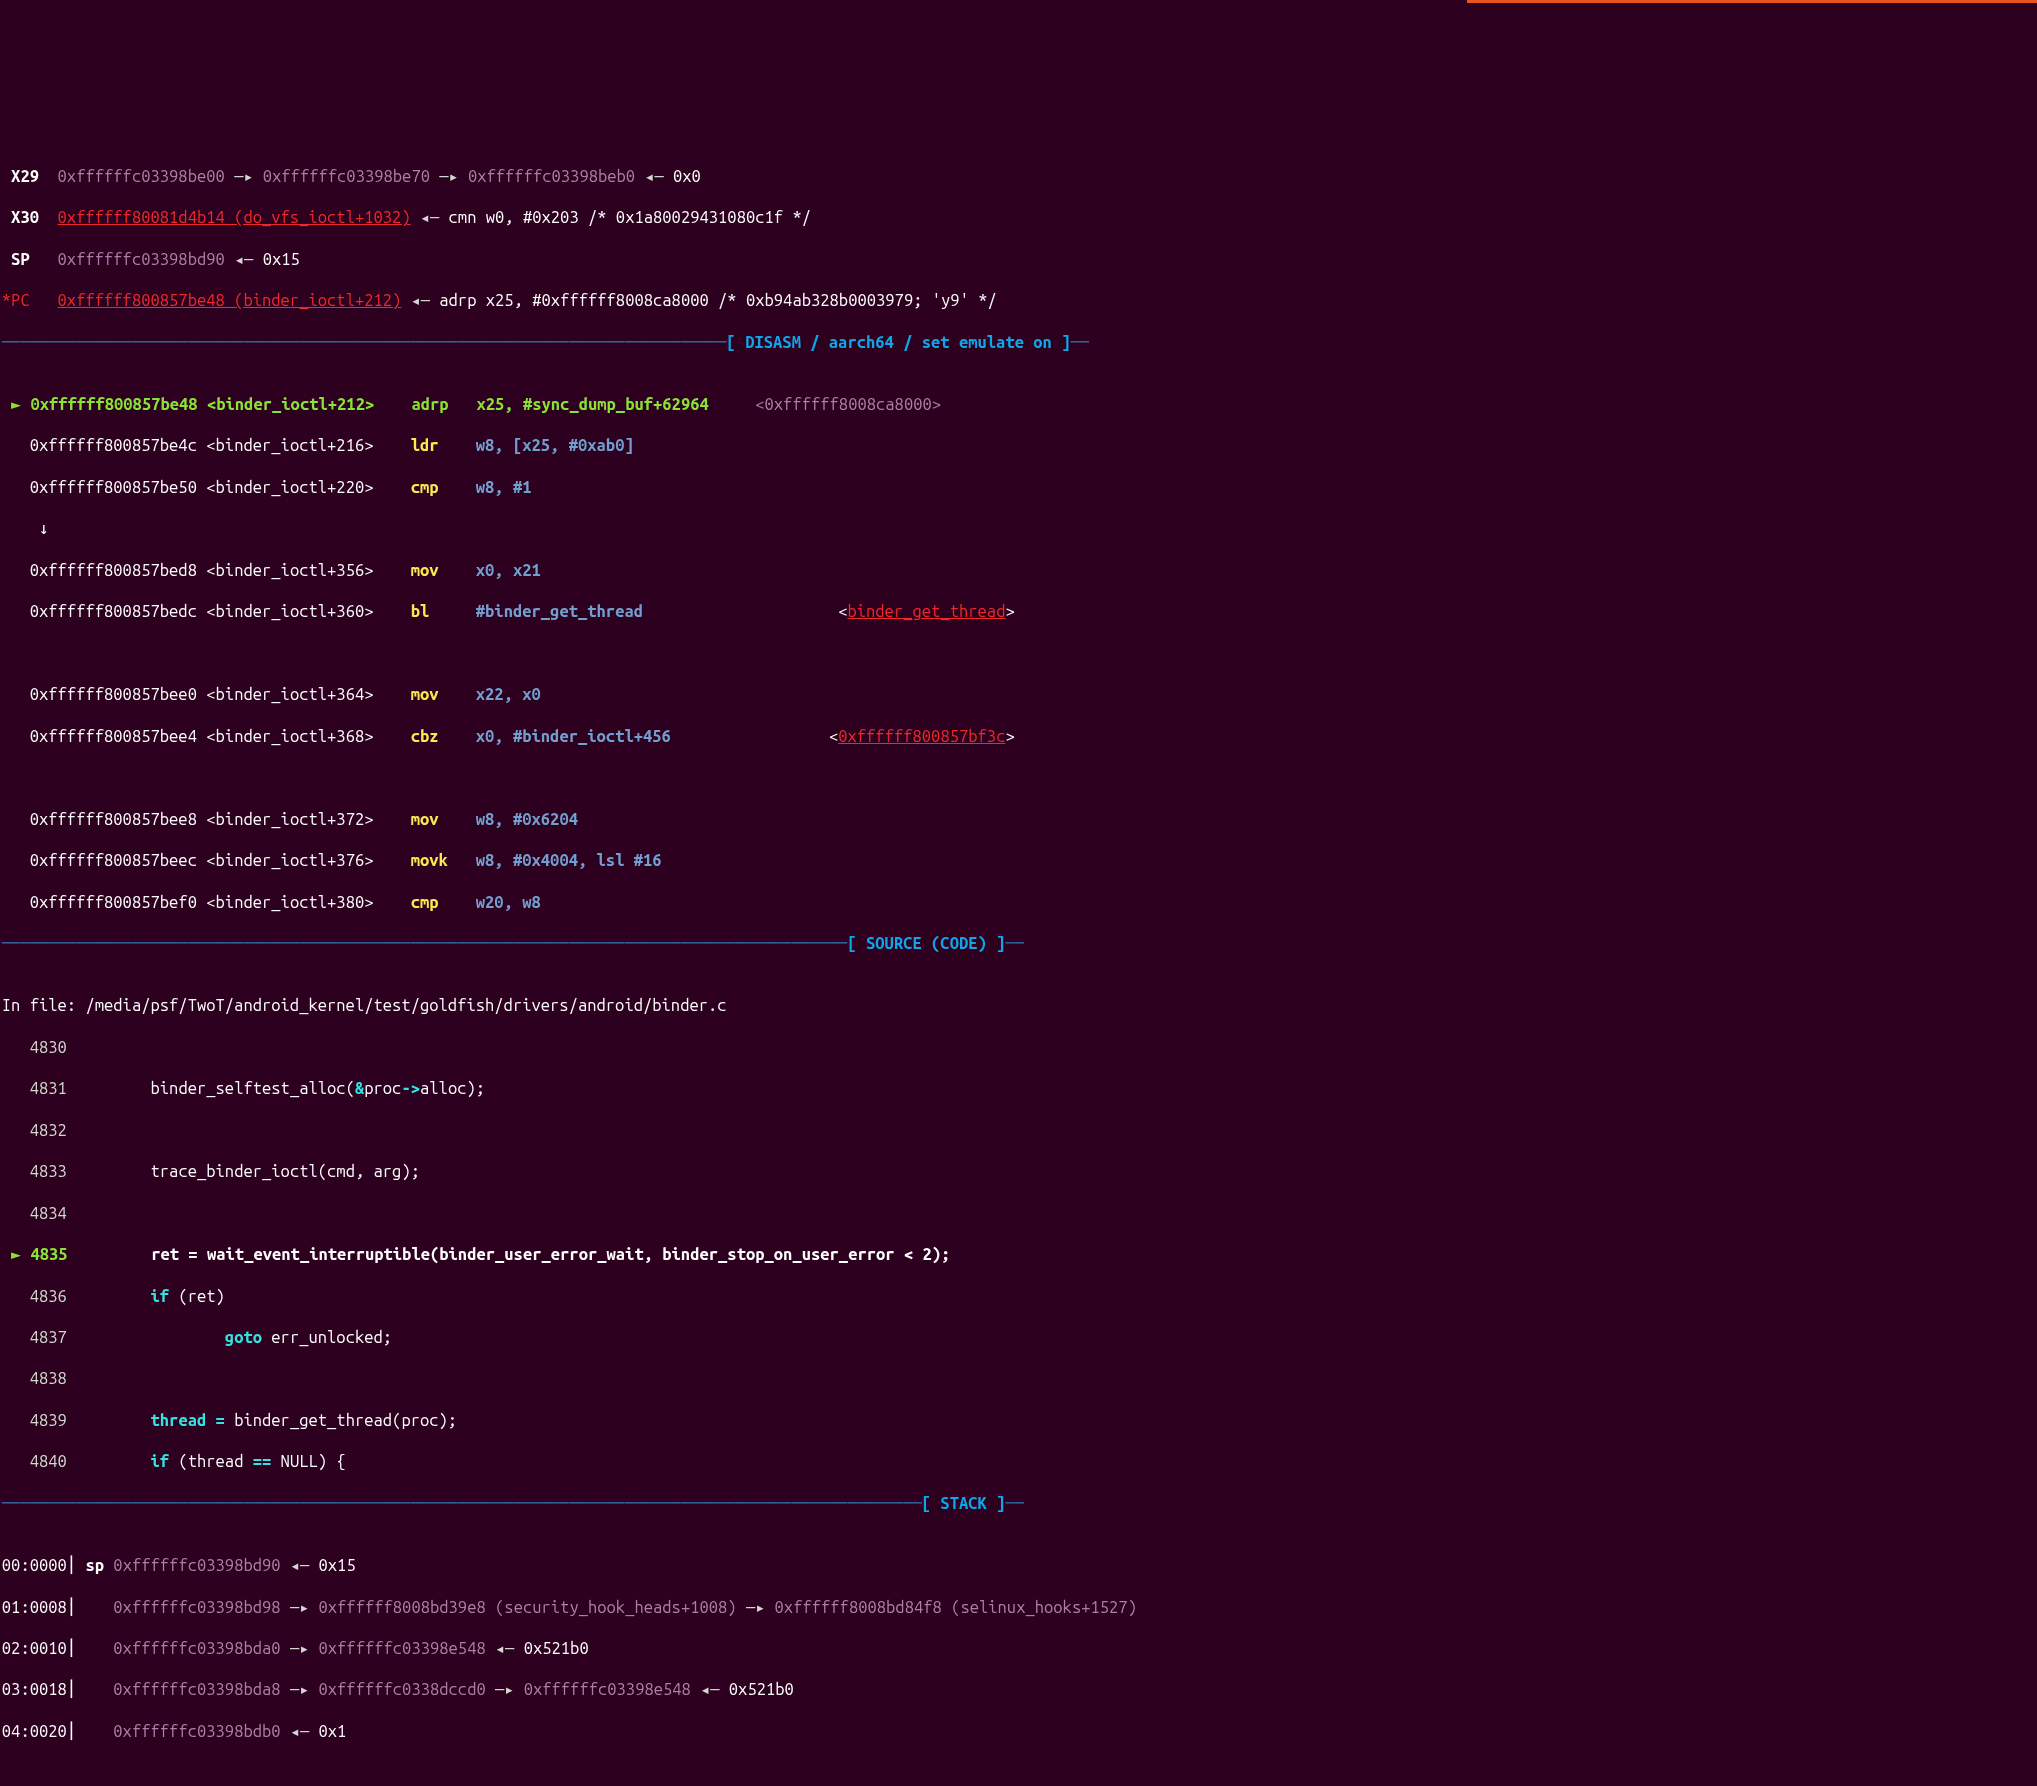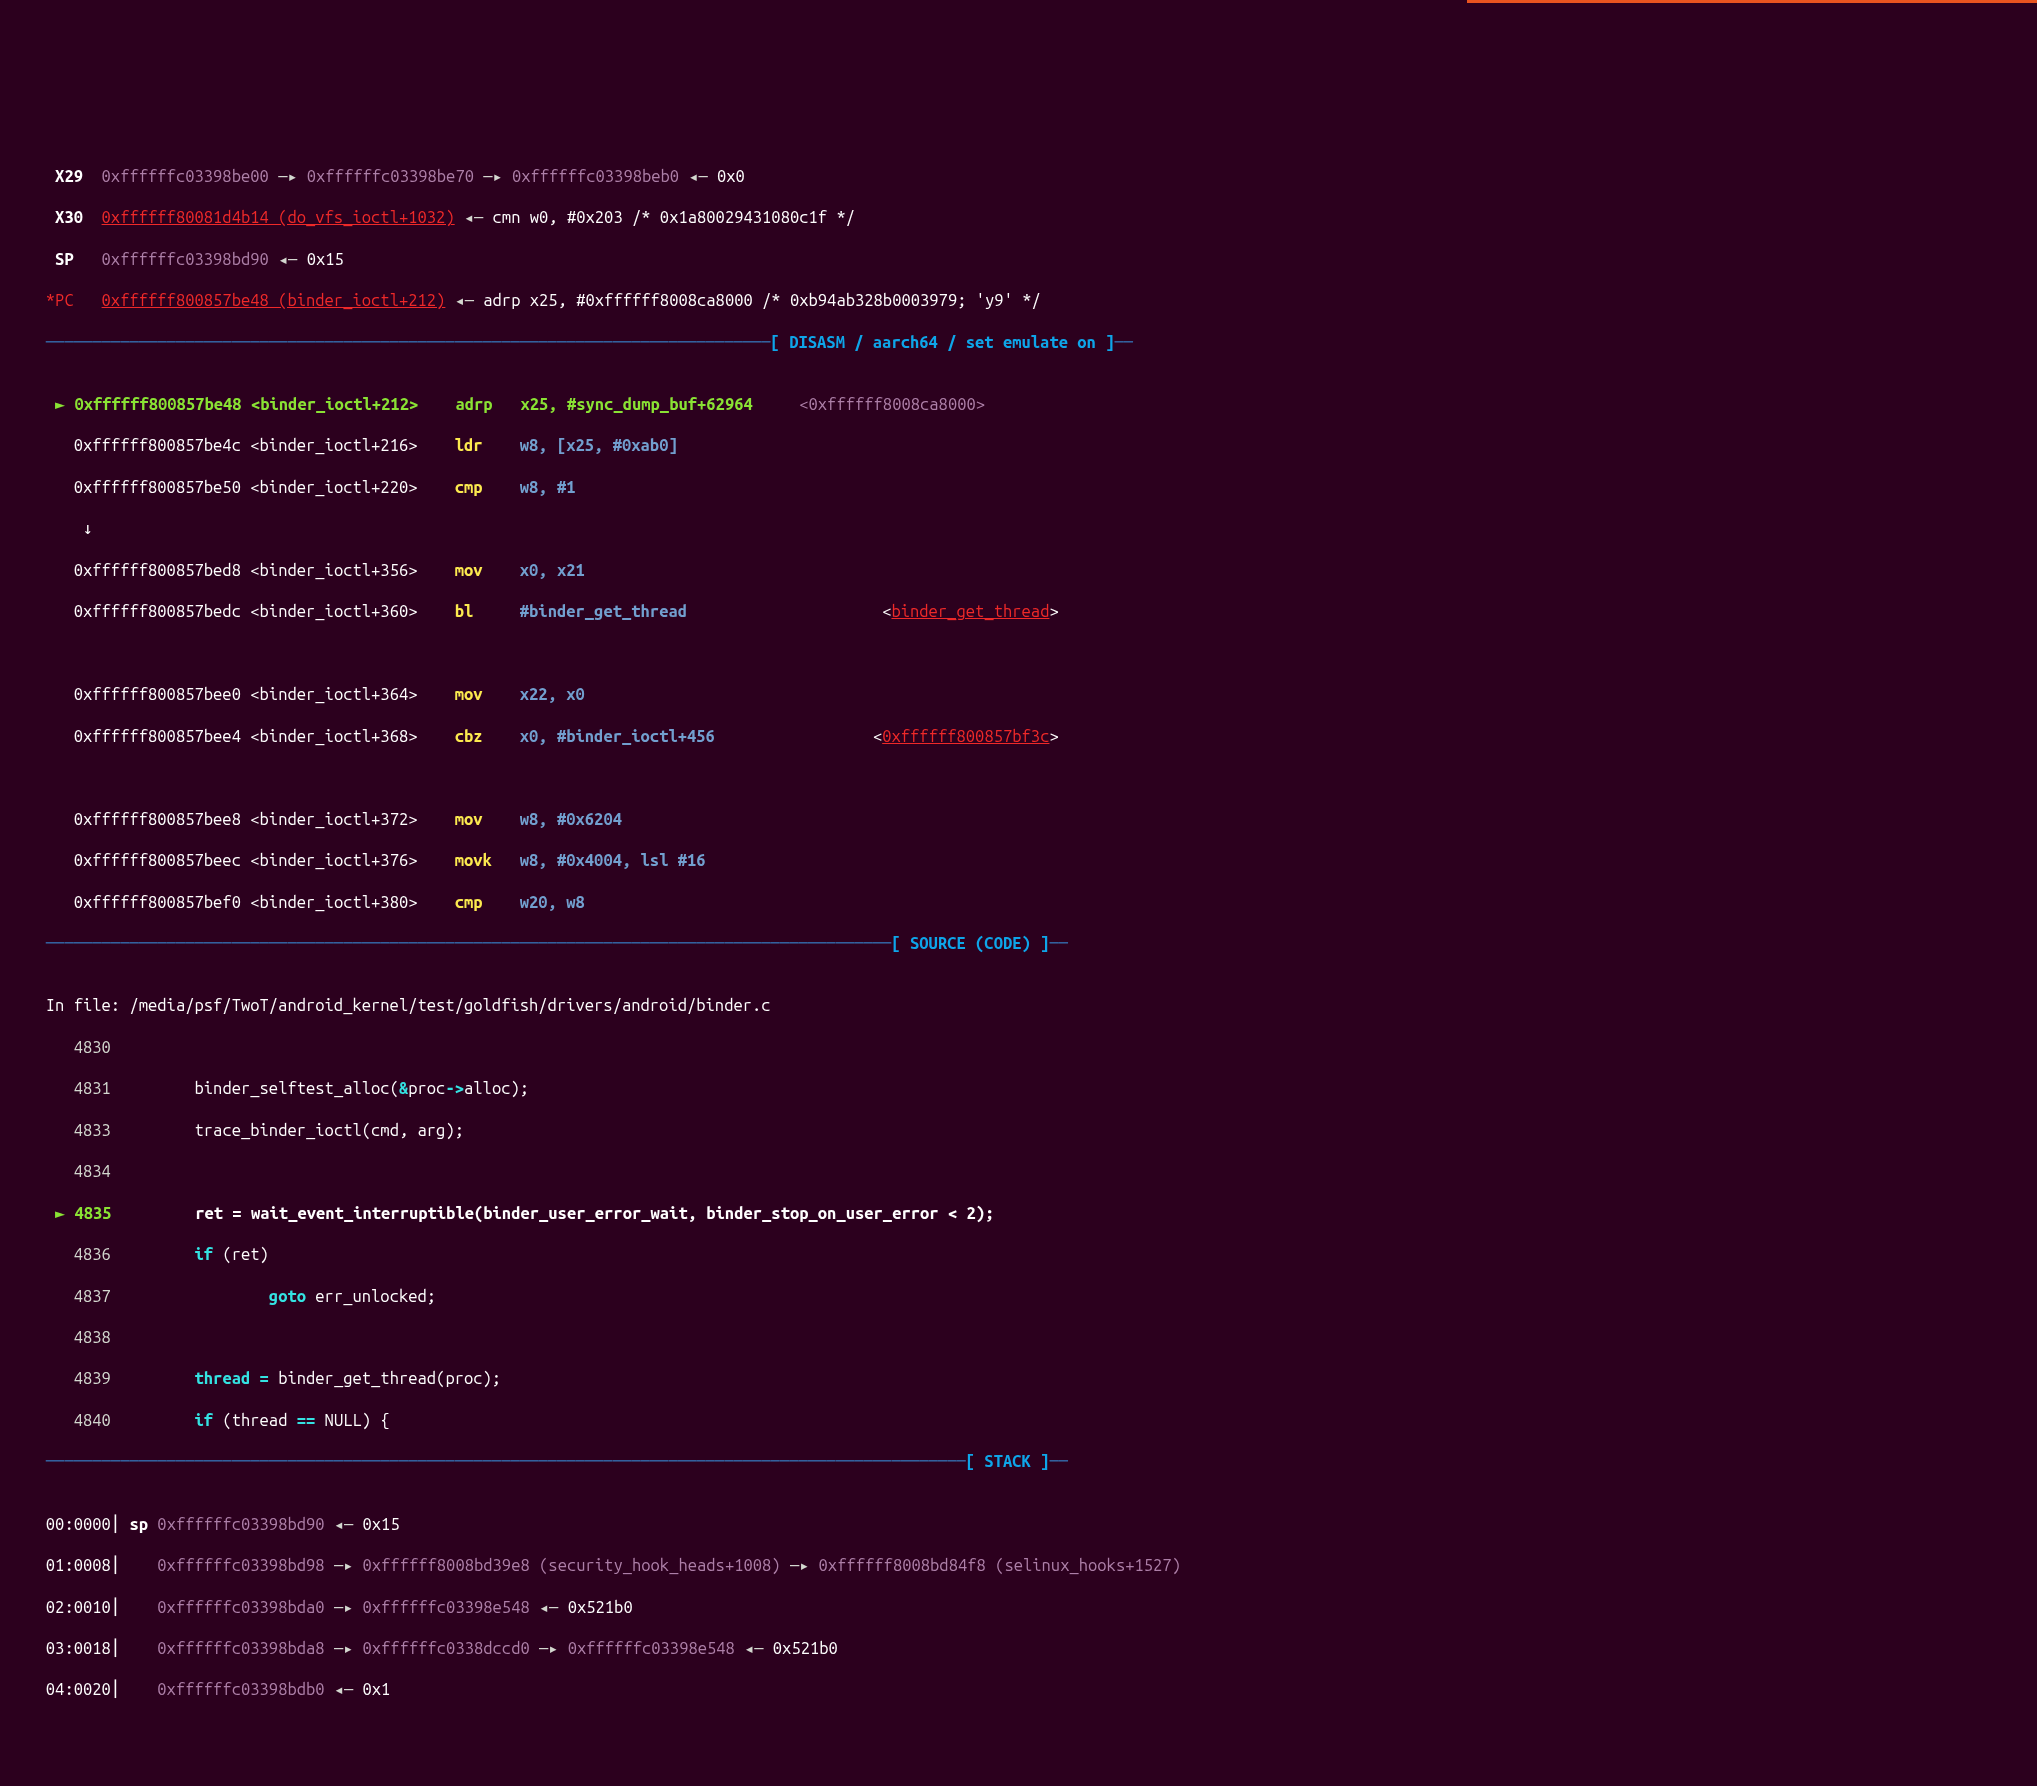--- a/index.html
+++ b/index.html
@@ -17,21 +17,21 @@
     padding: 0 1.8px 0 1.8px;
   }
   .orange-bar {
     height: 2.8px;
     position: absolute;
     top: 0;
     right: 0;
     width: 28%;
     background: #e95420;
   }
-  .line { display: block; margin-left: 44px; }
+  .line { display: block; }
   .w  { color: #ffffff; }
   .b  { color: #ffffff; font-weight: bold; }
   .p  { color: #ad7fa8; }
   .rl { color: #ef2929; text-decoration: underline; } 
   .rd { color: #ef2929; font-weight: normal; }
   .y  { color: #fce94f; font-weight: bold; }
   .g  { color: #8ae234; font-weight: bold; }
   .c  { color: #34e2e2; font-weight: bold; }
   .blue { color: #729fcf; font-weight: bold; }
   .sep { color: #0ea5e9; font-weight: bold; }
@@ -64,20 +64,21 @@
 <span class="line">   <span class="w">0xffffff800857bee4</span> <span class="w">&lt;binder_ioctl+368&gt;</span>    <span class="y">cbz</span>    <span class="blue">x0, #binder_ioctl+456</span>                 &lt;<span class="rl">0xffffff800857bf3c</span>&gt;</span>
 <span class="line"> </span>
 <span class="line">   <span class="w">0xffffff800857bee8</span> <span class="w">&lt;binder_ioctl+372&gt;</span>    <span class="y">mov</span>    <span class="blue">w8, #0x6204</span></span>
 <span class="line">   <span class="w">0xffffff800857beec</span> <span class="w">&lt;binder_ioctl+376&gt;</span>    <span class="y">movk</span>   <span class="blue">w8, #0x4004, lsl #16</span></span>
 <span class="line">   <span class="w">0xffffff800857bef0</span> <span class="w">&lt;binder_ioctl+380&gt;</span>    <span class="y">cmp</span>    <span class="blue">w20, w8</span></span>
 <span class="line"><span class="sep-line">───────────────────────────────────────────────────────────────────────────────────────────</span><span class="sep">[ SOURCE (CODE) ]</span><span class="sep-line">──</span></span>
 
 <span class="line"><span class="w">In file: /media/psf/TwoT/android_kernel/test/goldfish/drivers/android/binder.c</span></span>
 <span class="line">   <span class="source-no">4830</span> <span></span></span>
 <span class="line">   <span class="source-no">4831</span>         <span class="w">binder_selftest_alloc(</span><span class="c">&amp;</span><span class="w">proc</span><span class="c">-&gt;</span><span class="w">alloc);</span></span>
+<span class="line">   <span class="source-no">4832</span> <span></span></span>
 <span class="line">   <span class="source-no">4833</span>         <span class="w">trace_binder_ioctl(cmd, arg);</span></span>
 <span class="line">   <span class="source-no">4834</span> <span></span></span>
 <span class="line"> <span class="g">►</span> <span class="g">4835</span>         <span class="b">ret = wait_event_interruptible(binder_user_error_wait, binder_stop_on_user_error &lt; 2);</span></span>
 <span class="line">   <span class="source-no">4836</span>         <span class="c">if</span><span class="w"> (ret)</span></span>
 <span class="line">   <span class="source-no">4837</span>                 <span class="c">goto</span><span class="w"> err_unlocked;</span></span>
 <span class="line">   <span class="source-no">4838</span> <span></span></span>
 <span class="line">   <span class="source-no">4839</span>         <span class="c">thread =</span><span class="w"> binder_get_thread(proc);</span></span>
 <span class="line">   <span class="source-no">4840</span>         <span class="c">if</span><span class="w"> (thread </span><span class="c">==</span><span class="w"> NULL) {</span></span>
 <span class="line"><span class="sep-line">───────────────────────────────────────────────────────────────────────────────────────────────────</span><span class="sep">[ STACK ]</span><span class="sep-line">──</span></span>
 

